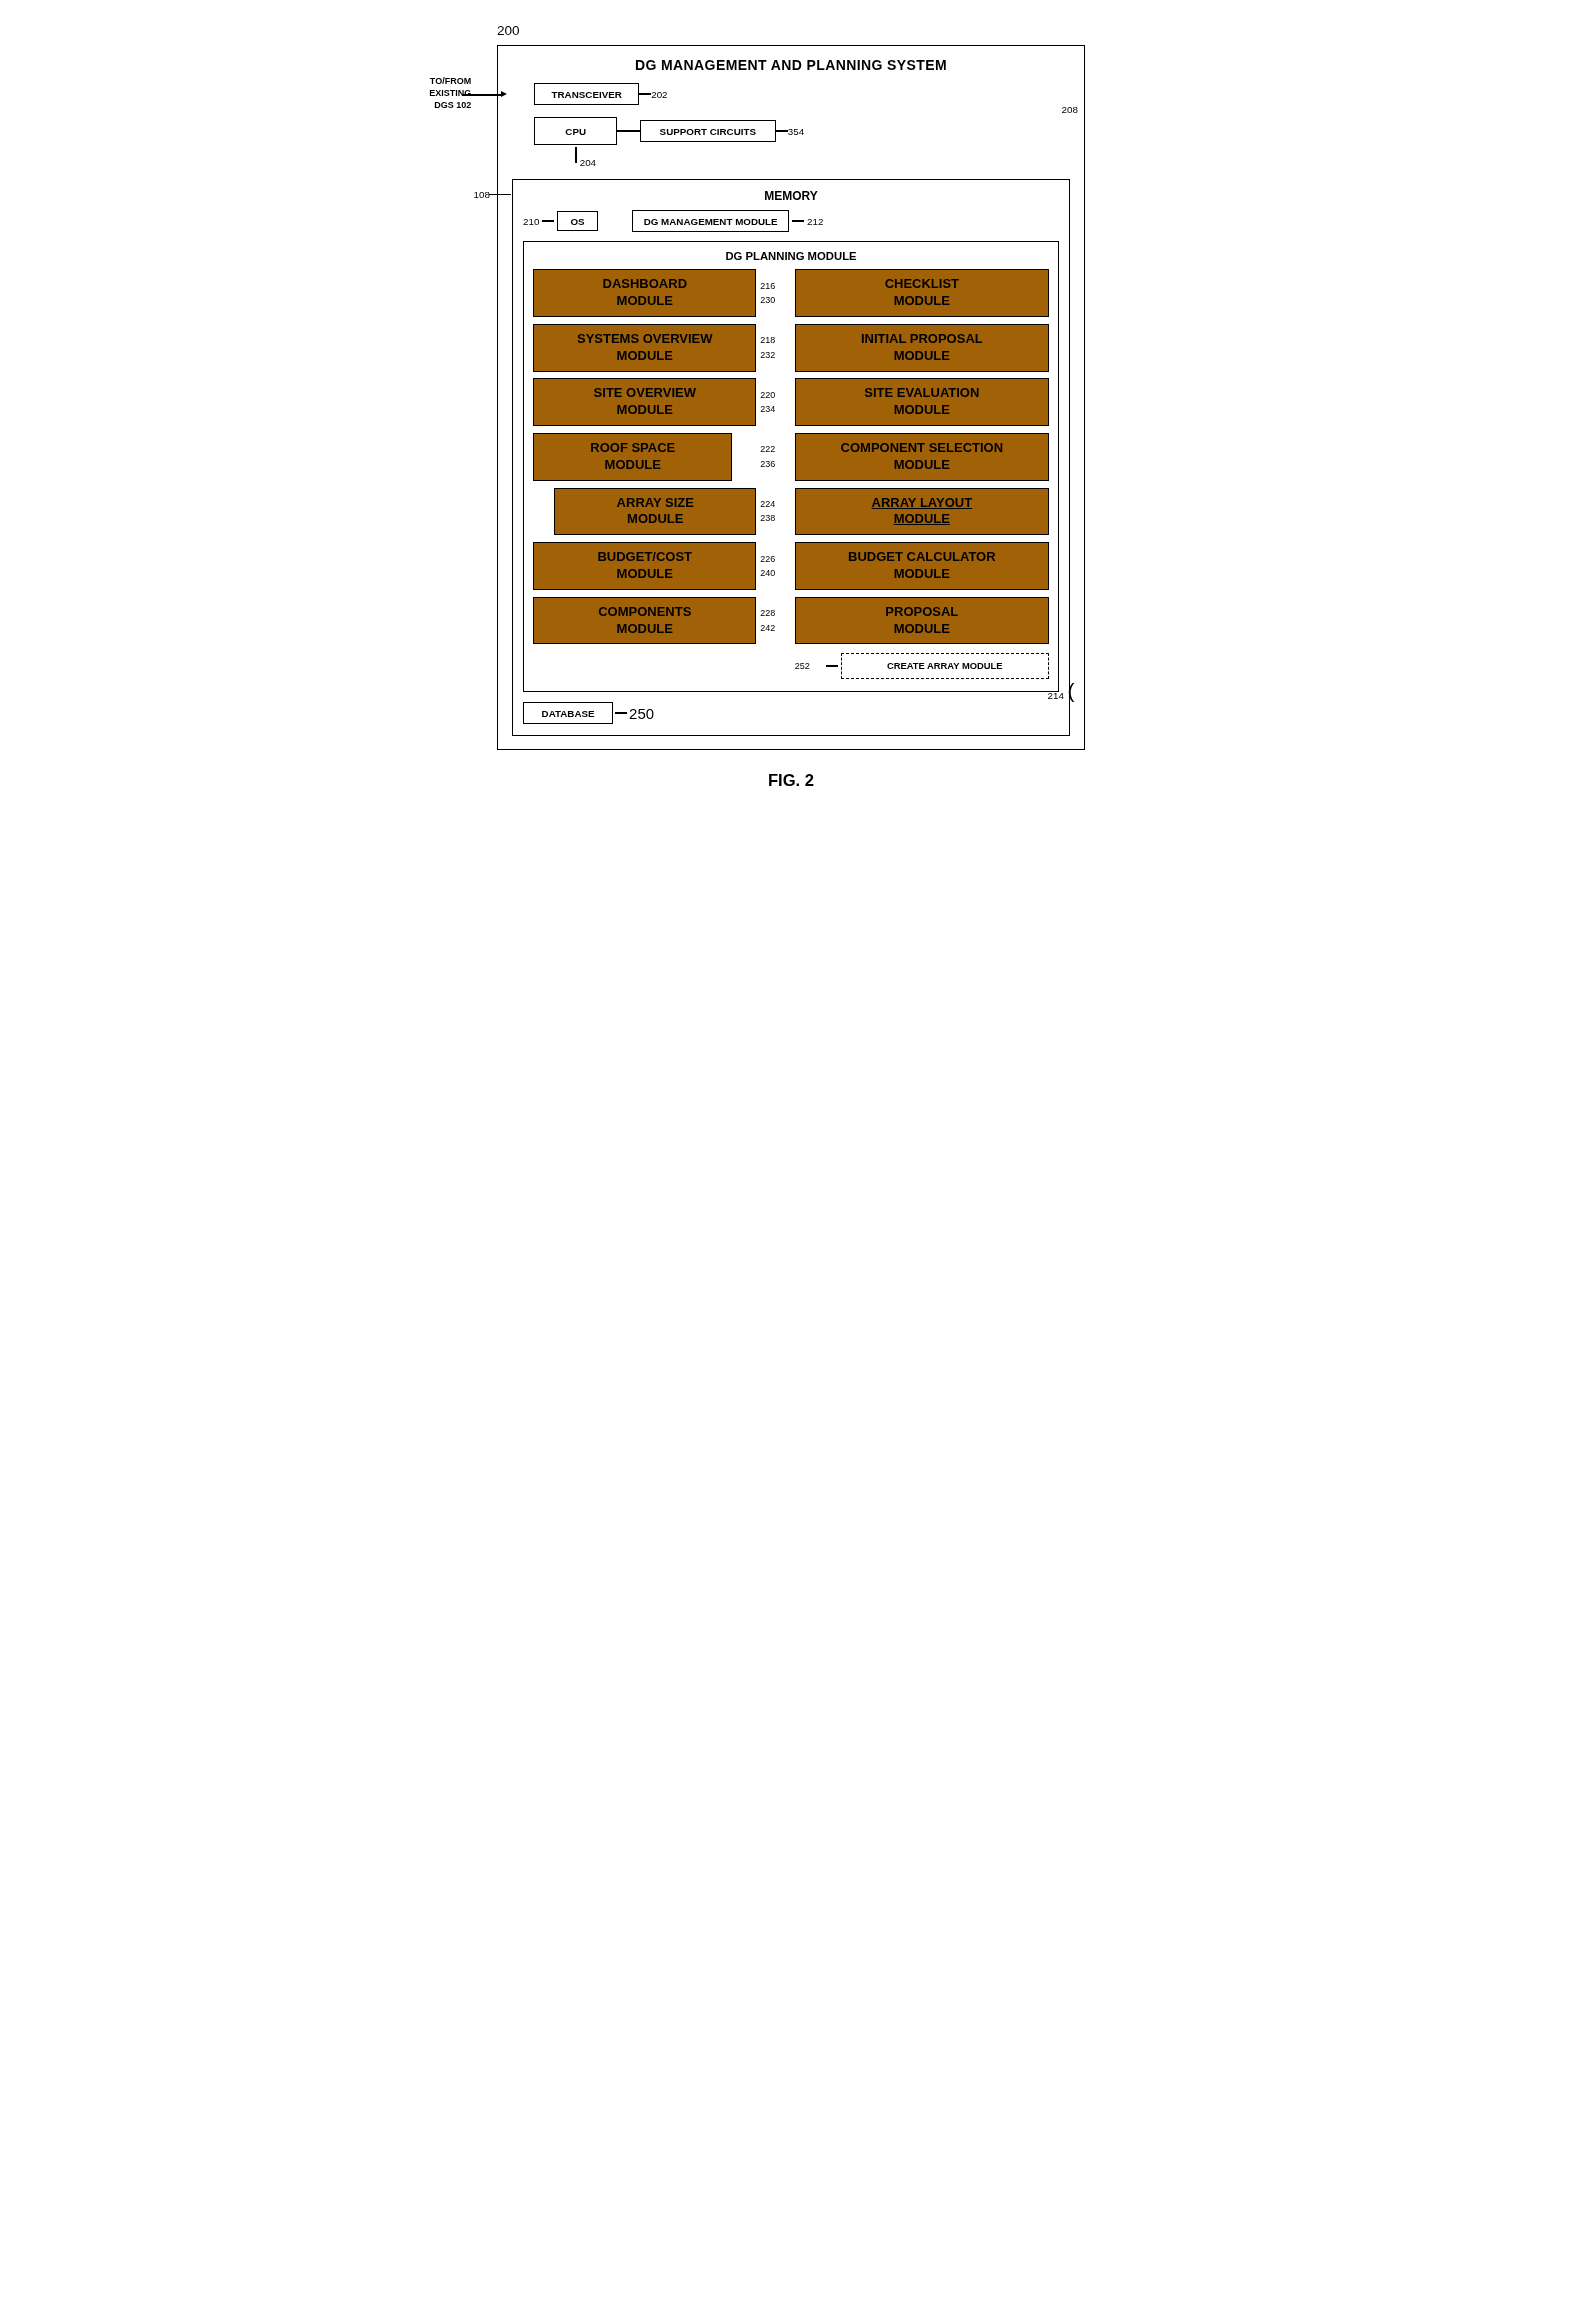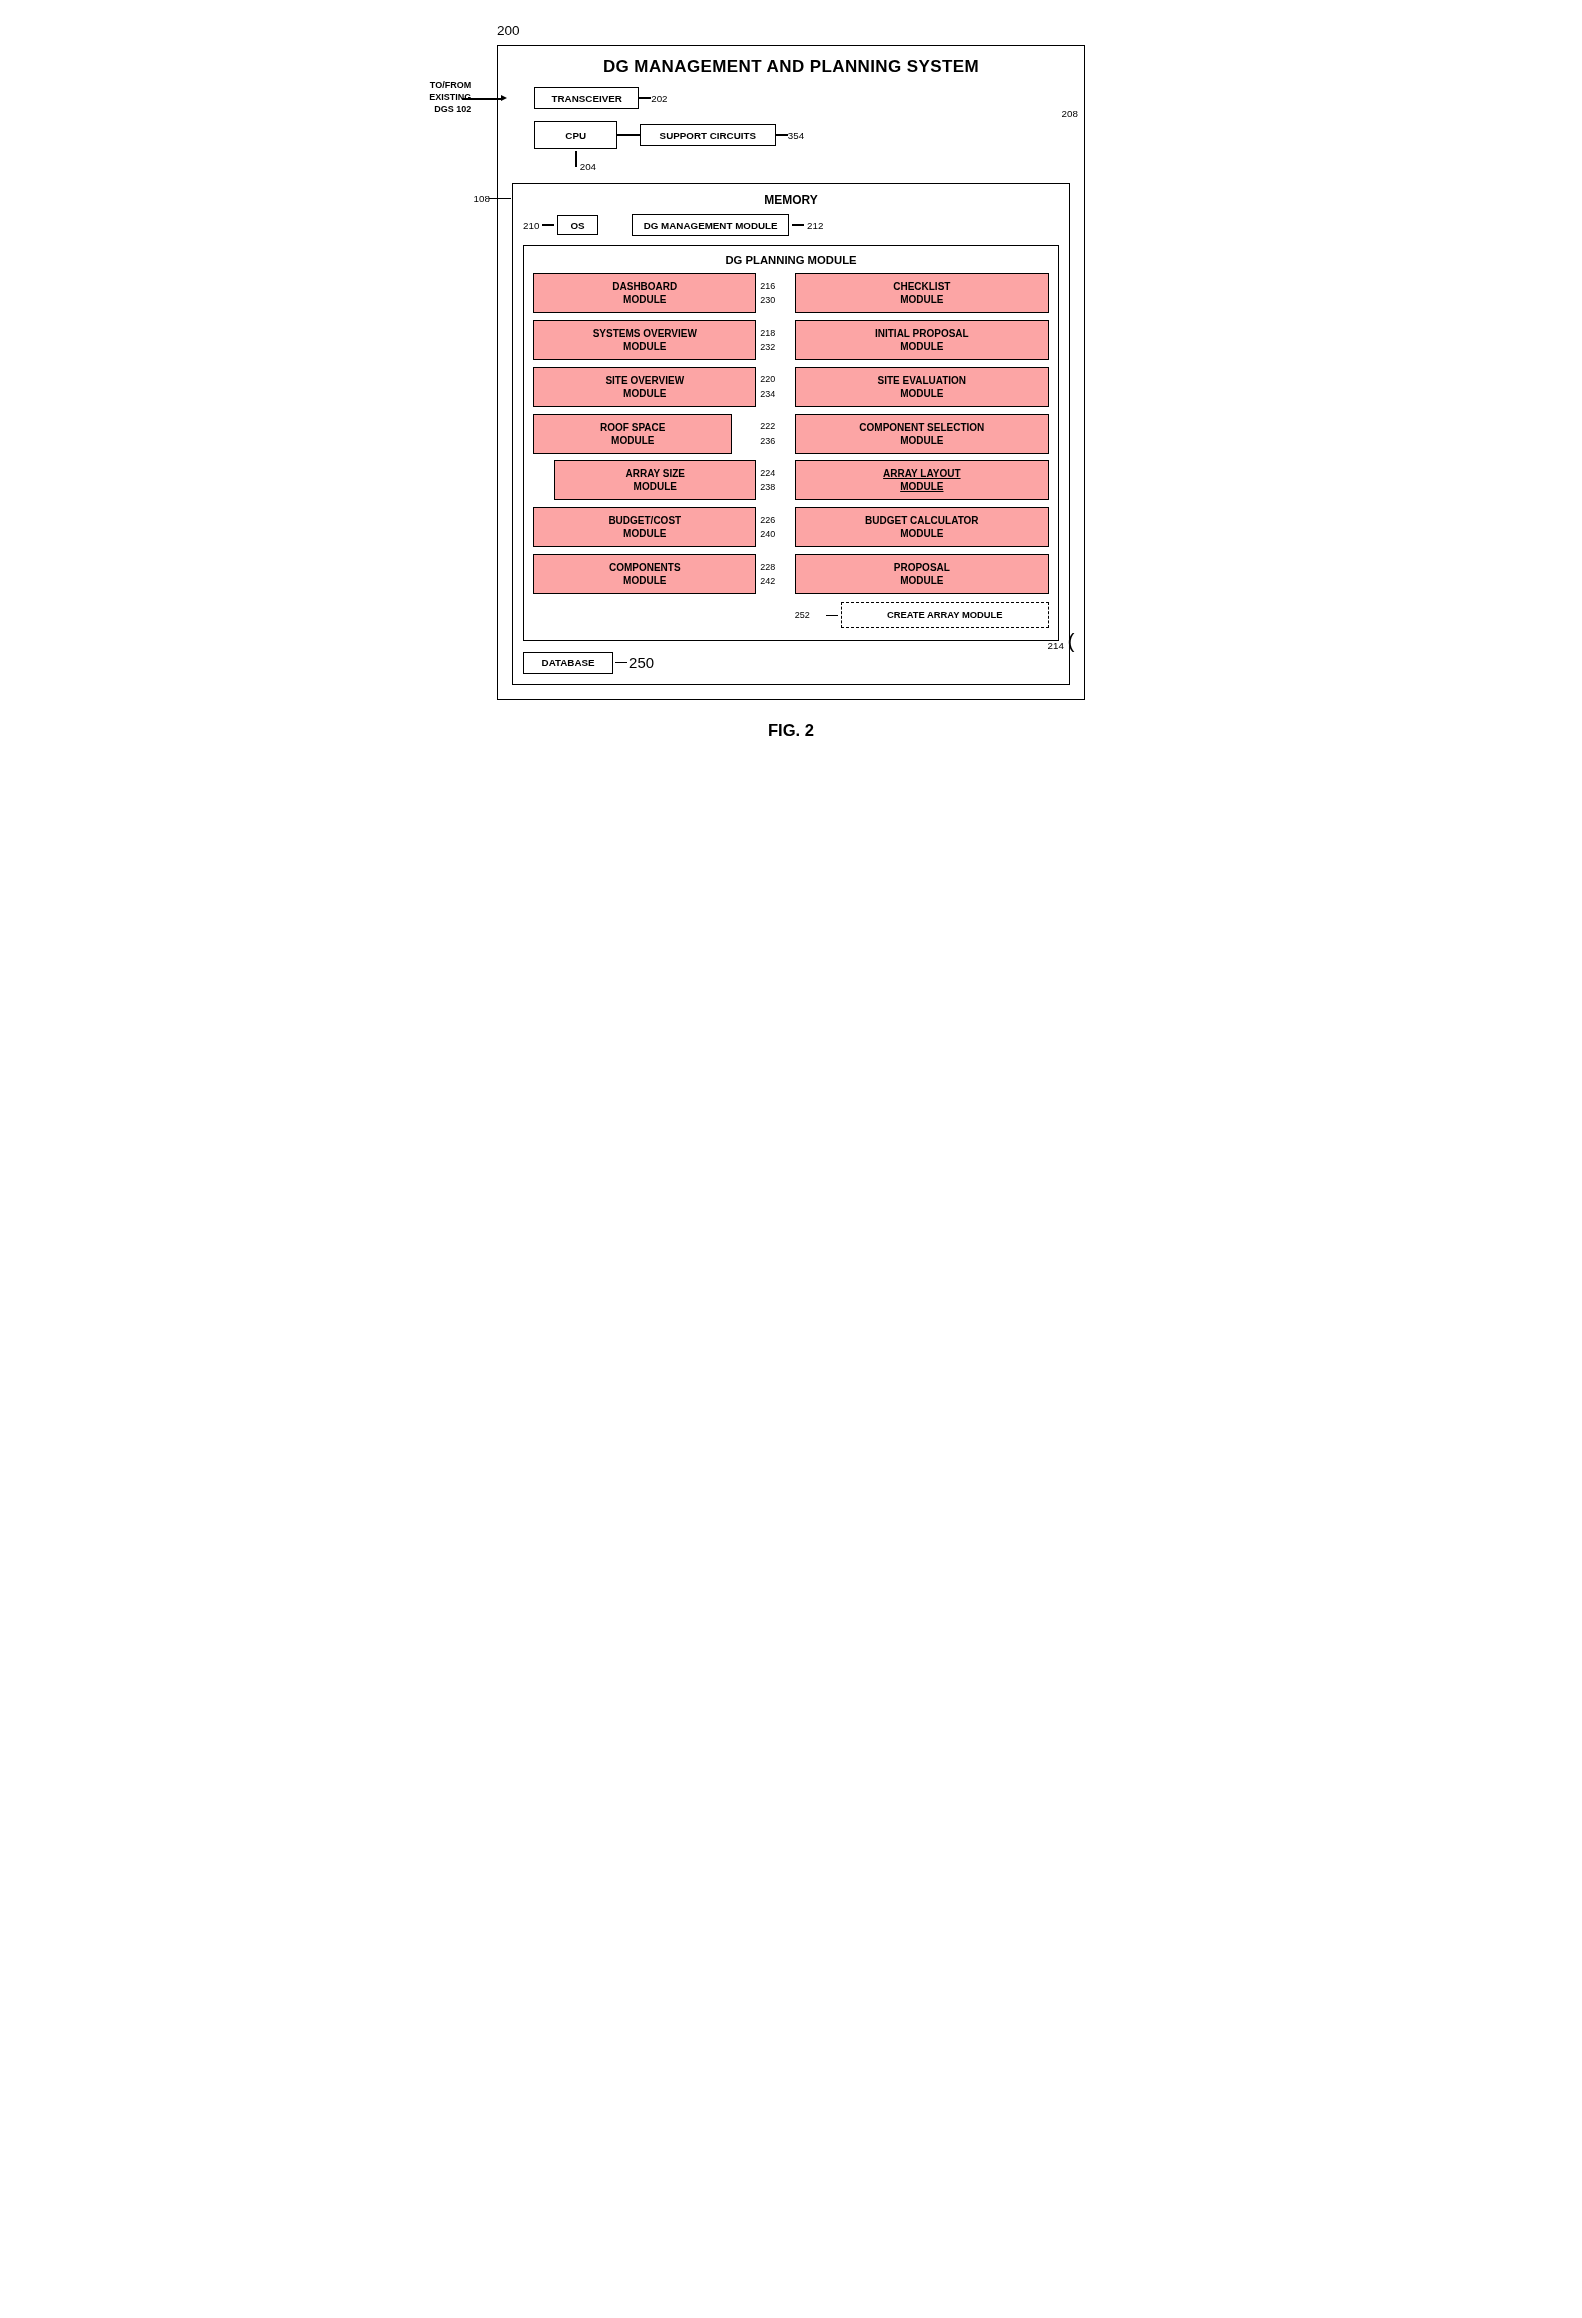--- a/index.html
+++ b/index.html
@@ -25,21 +25,21 @@
     }
     .outer-box {
       border: 1.5px solid #000;
       margin-top: 22.6px;
       padding: 10.5px 13.6px 13.6px 13.6px;
       position: relative;
       background: #fff;
     }
     .outer-title {
       text-align: center;
-      font-size: 17px;
+      font-size: 14px;
       font-weight: bold;
       margin-bottom: 10.5px;
       letter-spacing: 0.4px;
     }
     .box {
       border: 1.1px solid #000;
       padding: 4.5px 10.5px;
       font-size: 9.8px;
       font-weight: bold;
       text-align: center;
@@ -67,24 +67,24 @@
     }
     .planning-title {
       text-align: center;
       font-size: 11.3px;
       font-weight: bold;
       margin-bottom: 7.5px;
     }
     .module-box {
       border: 1.1px solid #000;
       padding: 6px 7.5px;
-      font-size: 10px;
-      font-weight: bold;
-      text-align: center;
-      background: #fca5a5;
+      font-size: 13px;
+      font-weight: bold;
+      text-align: center;
+      background: #a16207;
       line-height: 1.3;
       flex: 1;
     }
     .module-box-dashed {
       border: 1.1px dashed #000;
       padding: 6px 7.5px;
       font-size: 9.4px;
       font-weight: bold;
       text-align: center;
       background: #fff;

